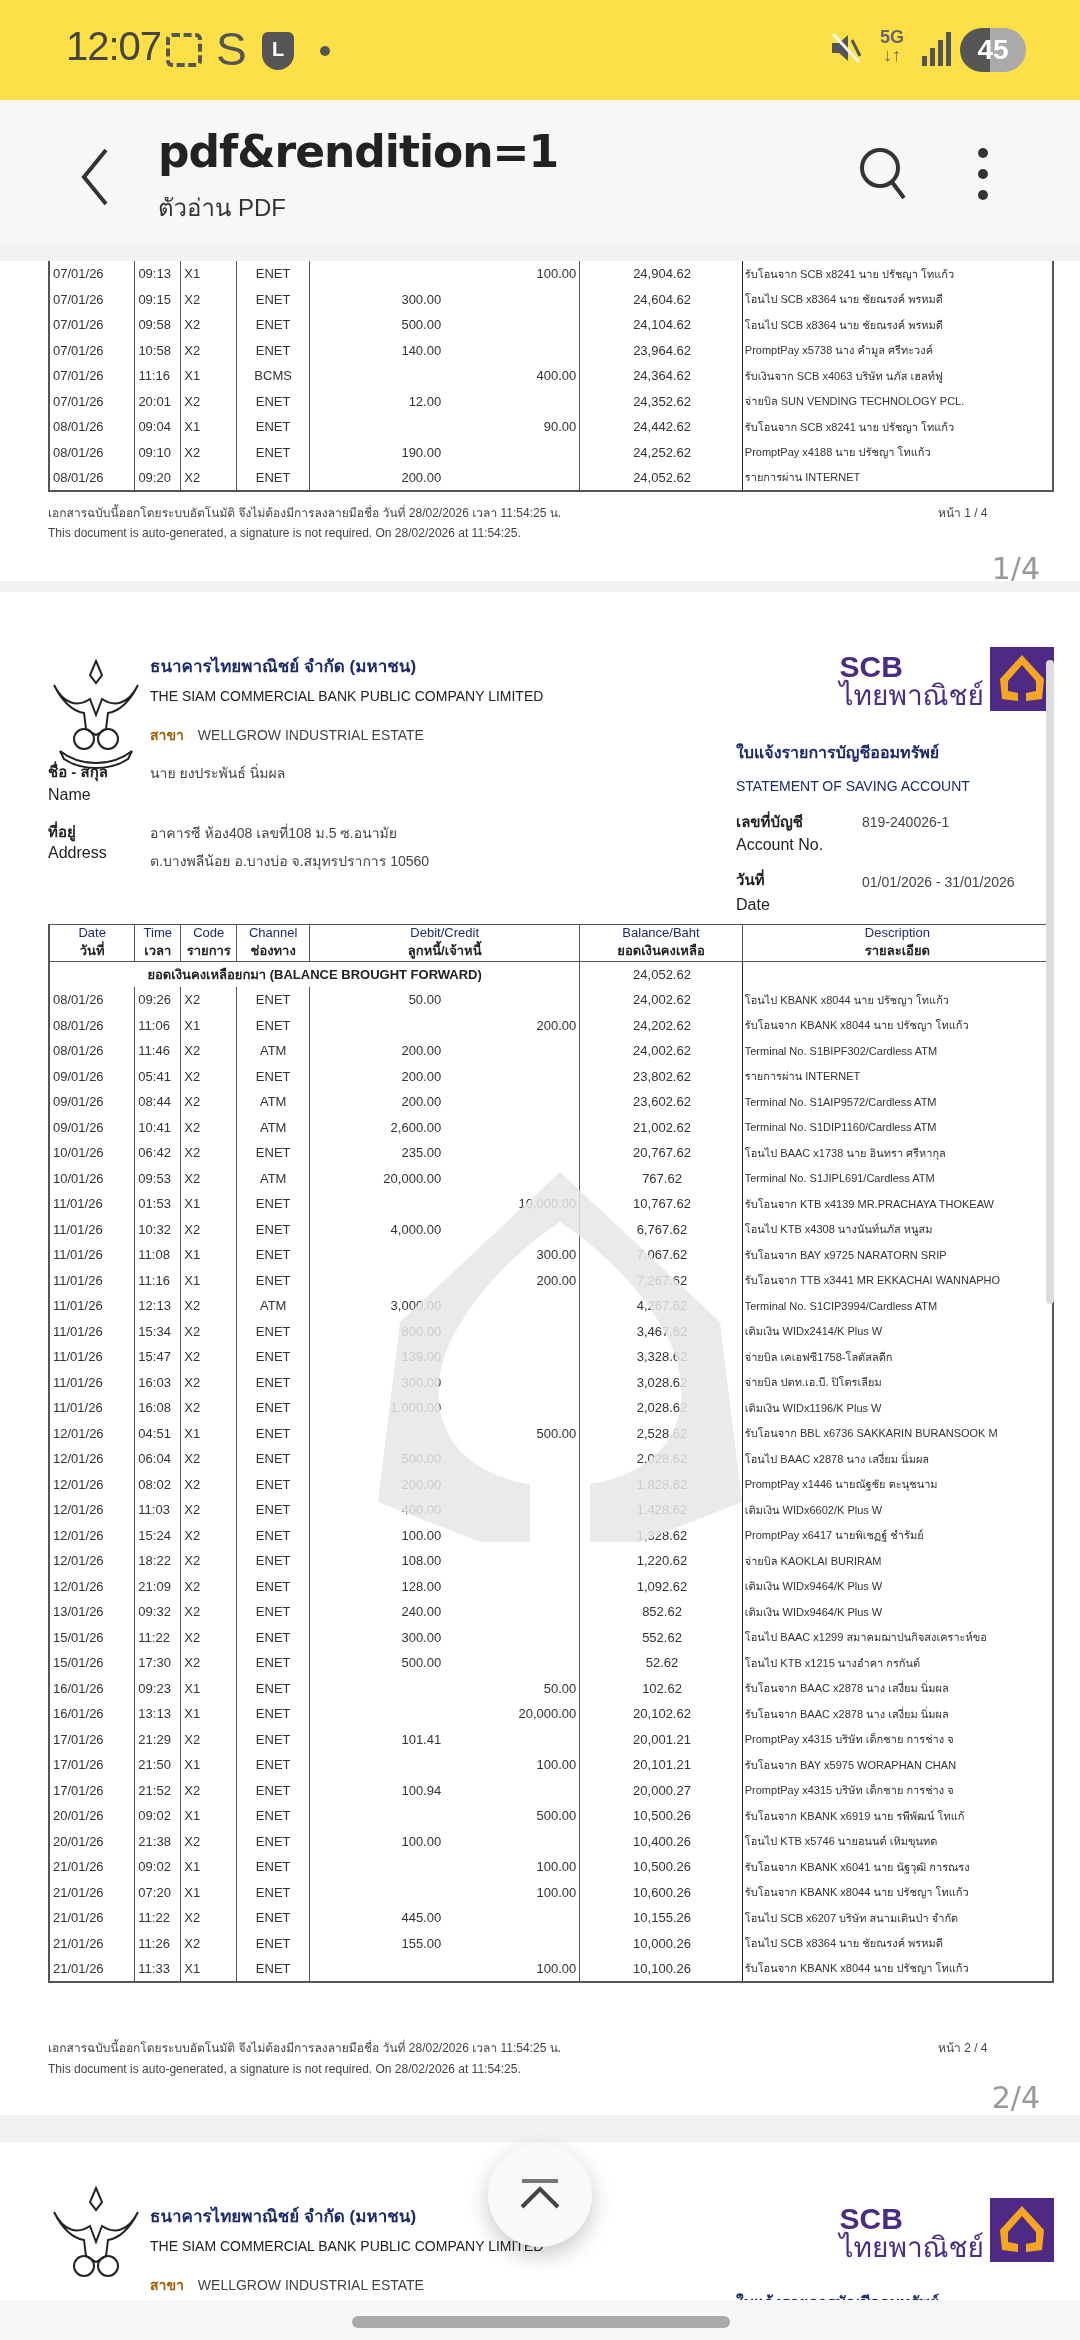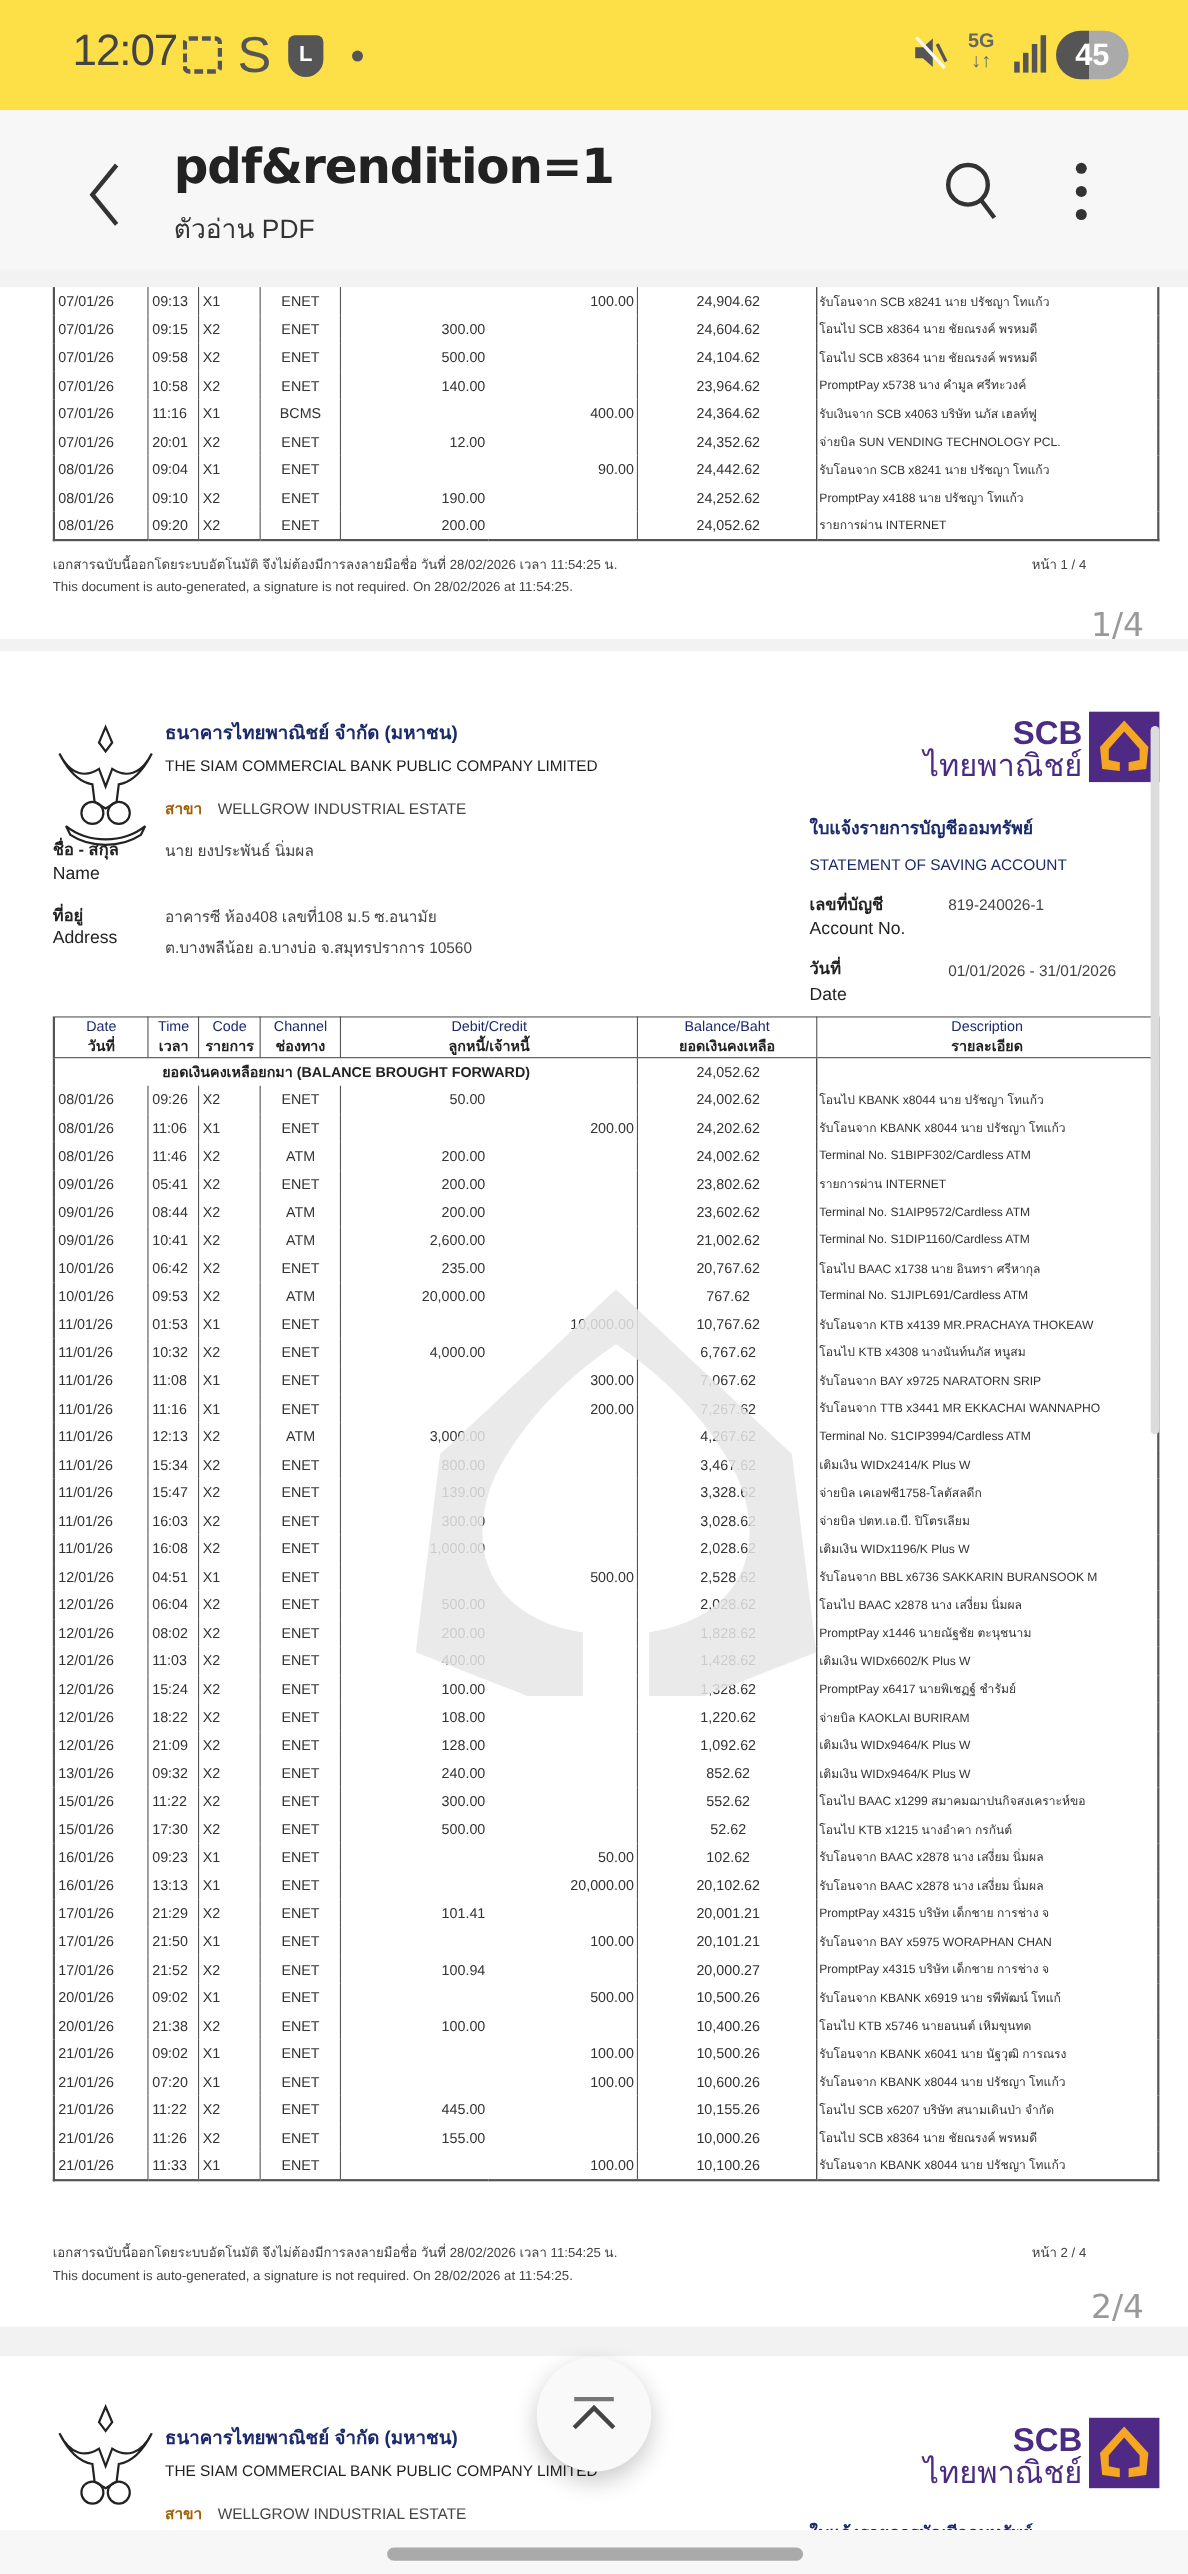--- a/index.html
+++ b/index.html
@@ -55,21 +55,21 @@
   .footer-page { position: absolute; left: 938px; font-size: 12px; color: #444; }
 
   .garuda { position: absolute; left: 50px; width: 92px; height: 115px; }
   .bank-th { position: absolute; left: 150px; font-size: 17px; font-weight: bold; color: #1b2a6b; }
   .bank-en { position: absolute; left: 150px; font-size: 14px; color: #222; }
   .branch { position: absolute; left: 150px; font-size: 14px; color: #444; }
   .branch b { color: #a16207; margin-right: 14px; }
   .lbl { position: absolute; font-size: 15px; font-weight: bold; color: #222; }
   .lbl-en { position: absolute; font-size: 16px; color: #222; }
   .val { position: absolute; font-size: 14px; color: #444; }
-  .scb-logo-text { position: absolute; text-align: right; color: #4a2d83; line-height: 1; margin-left: 48px; }
+  .scb-logo-text { position: absolute; color: #4a2d83; line-height: 1; margin-left: 48px; }
   .scb-logo-box { position: absolute; width: 64px; height: 64px; background: #4e2a84; }
   .stmt-th { position: absolute; font-size: 16px; font-weight: bold; color: #1b2a6b; }
   .stmt-en { position: absolute; font-size: 14px; color: #1b2a6b; }
 
   .watermark { position: absolute; left: 370px; top: 1172px; width: 380px; height: 370px; pointer-events: none; }
 
   .scrollbar { position: absolute; left: 1046px; top: 660px; width: 8px; height: 644px; background: #dcdcdc; border-radius: 4px; }
 
   .fab-top { position: absolute; left: 488px; top: 2143px; width: 104px; height: 104px; border-radius: 50%; background: #f9f9f9; box-shadow: 0 8px 22px rgba(0,0,0,0.22); }
   .navbar { position: absolute; left: 0; top: 2300px; width: 1080px; height: 40px; background: #f7f7f7; }

